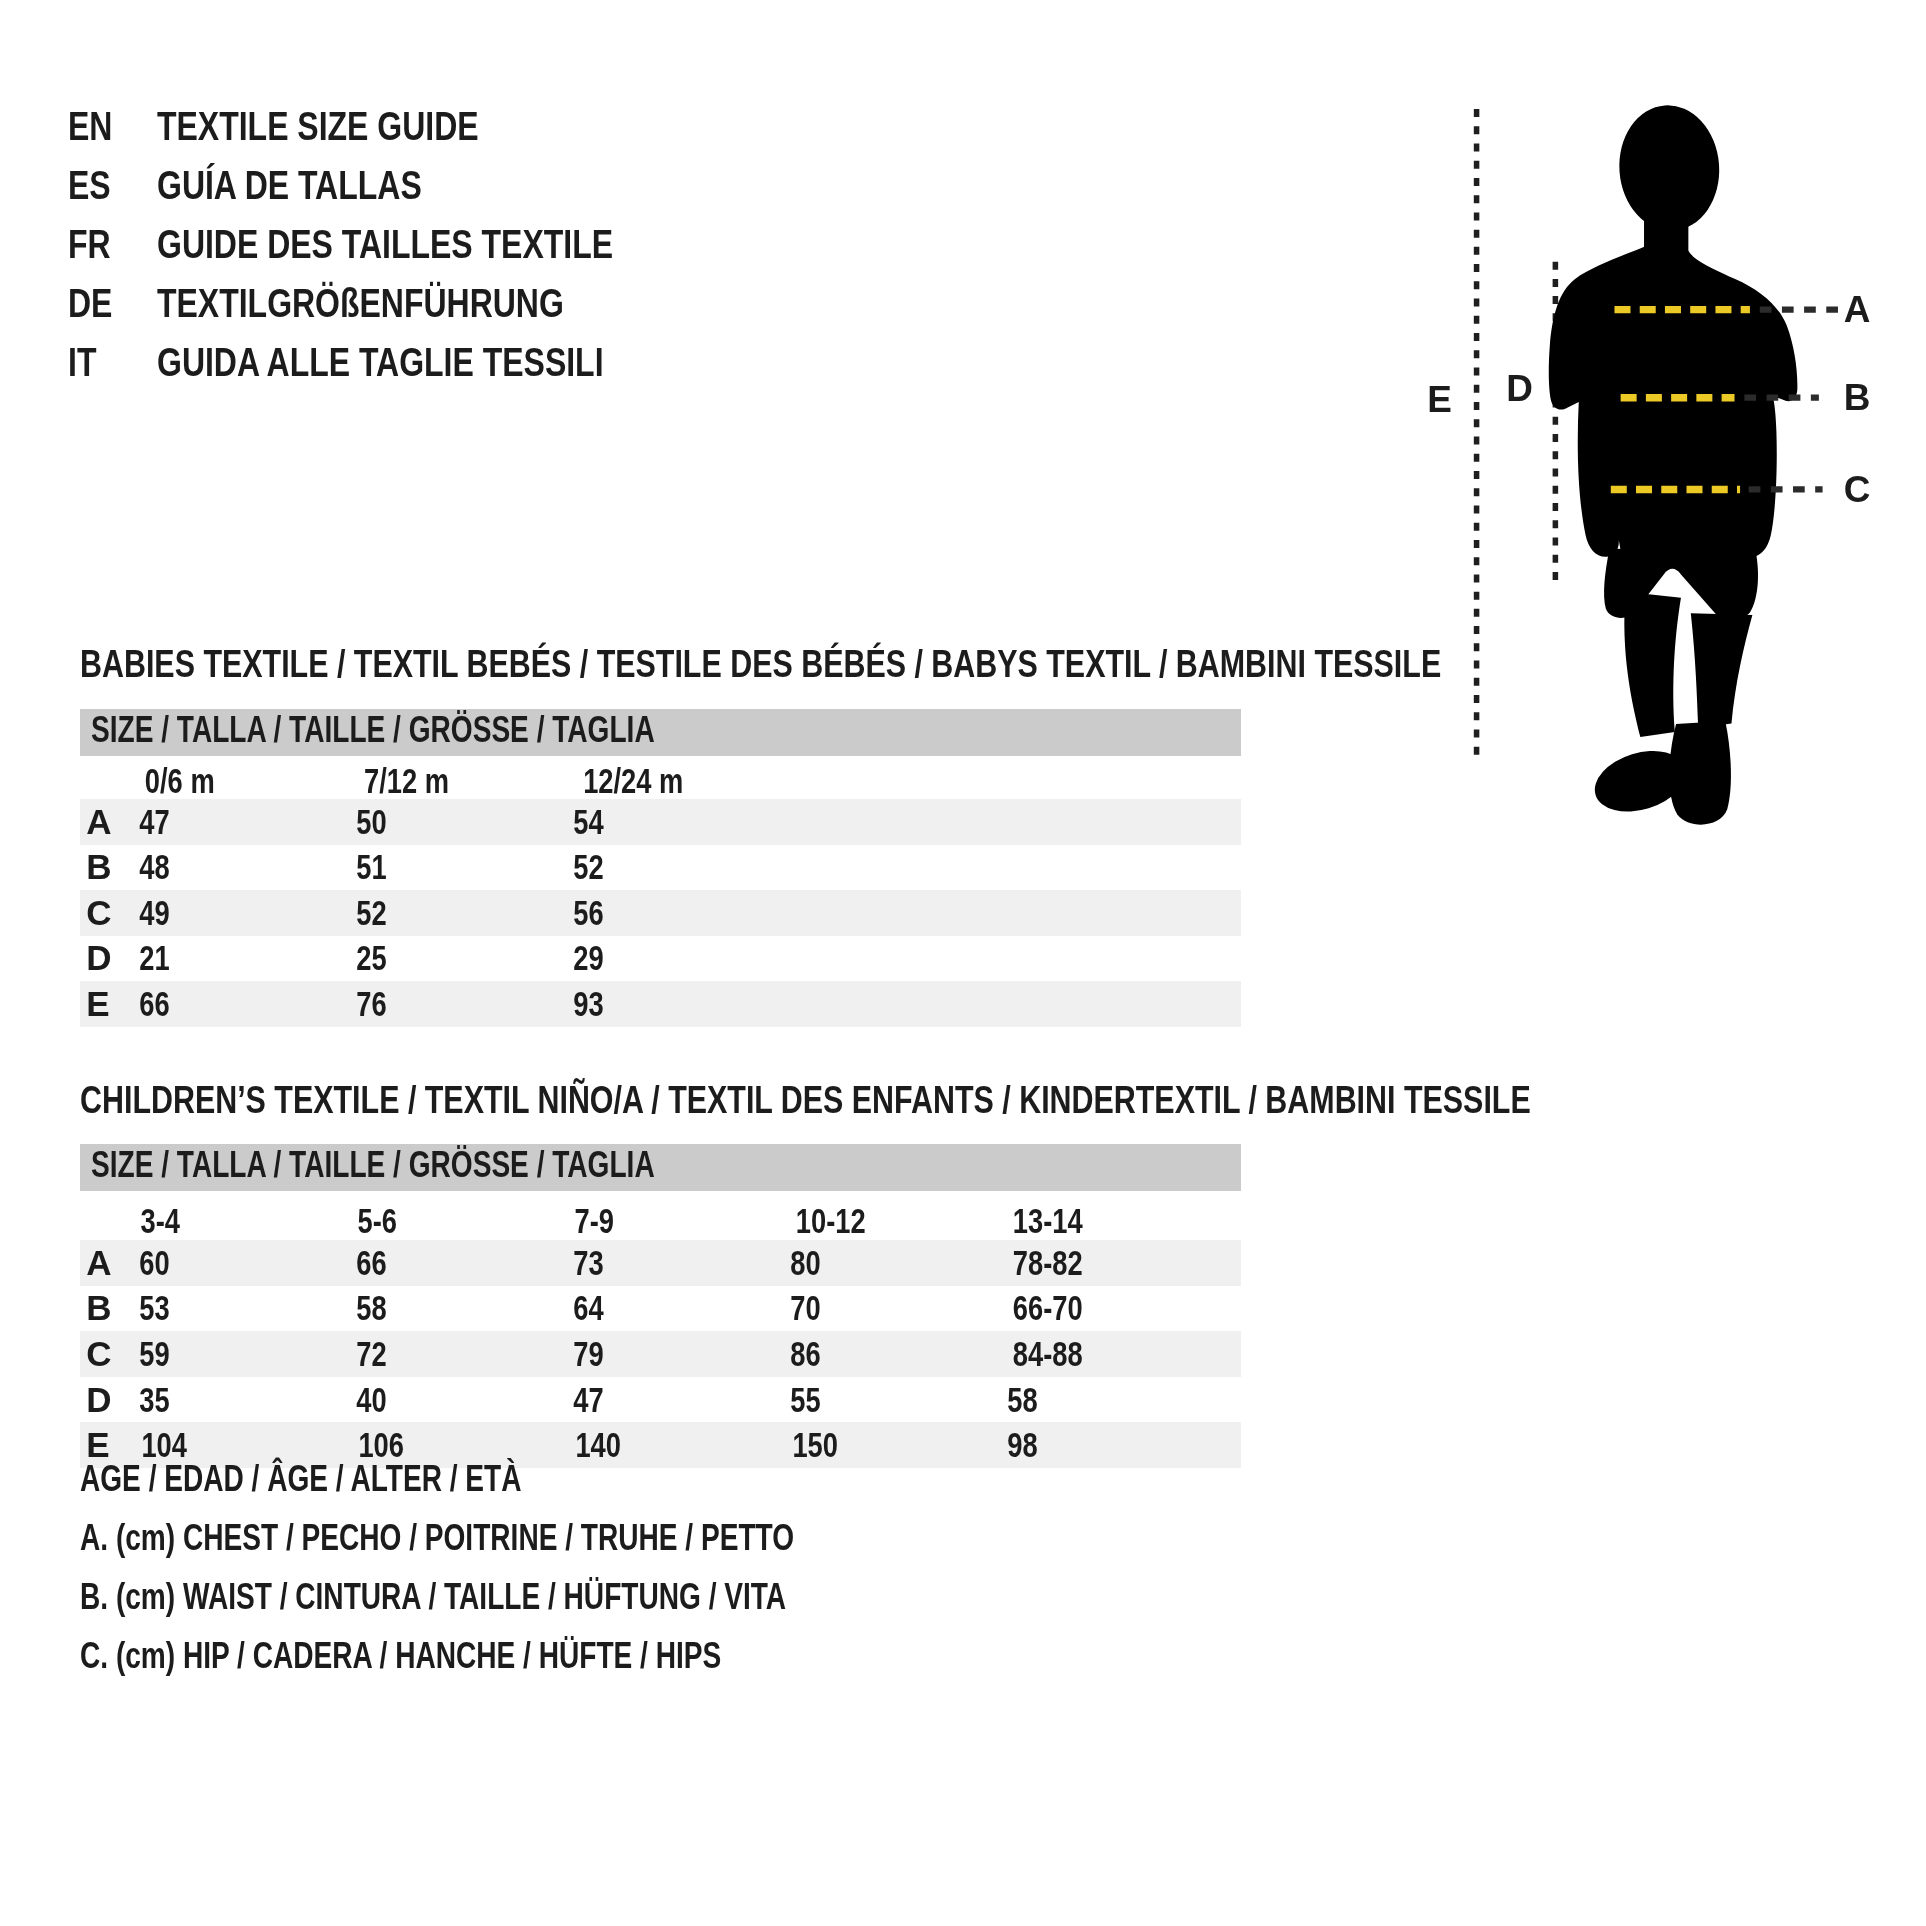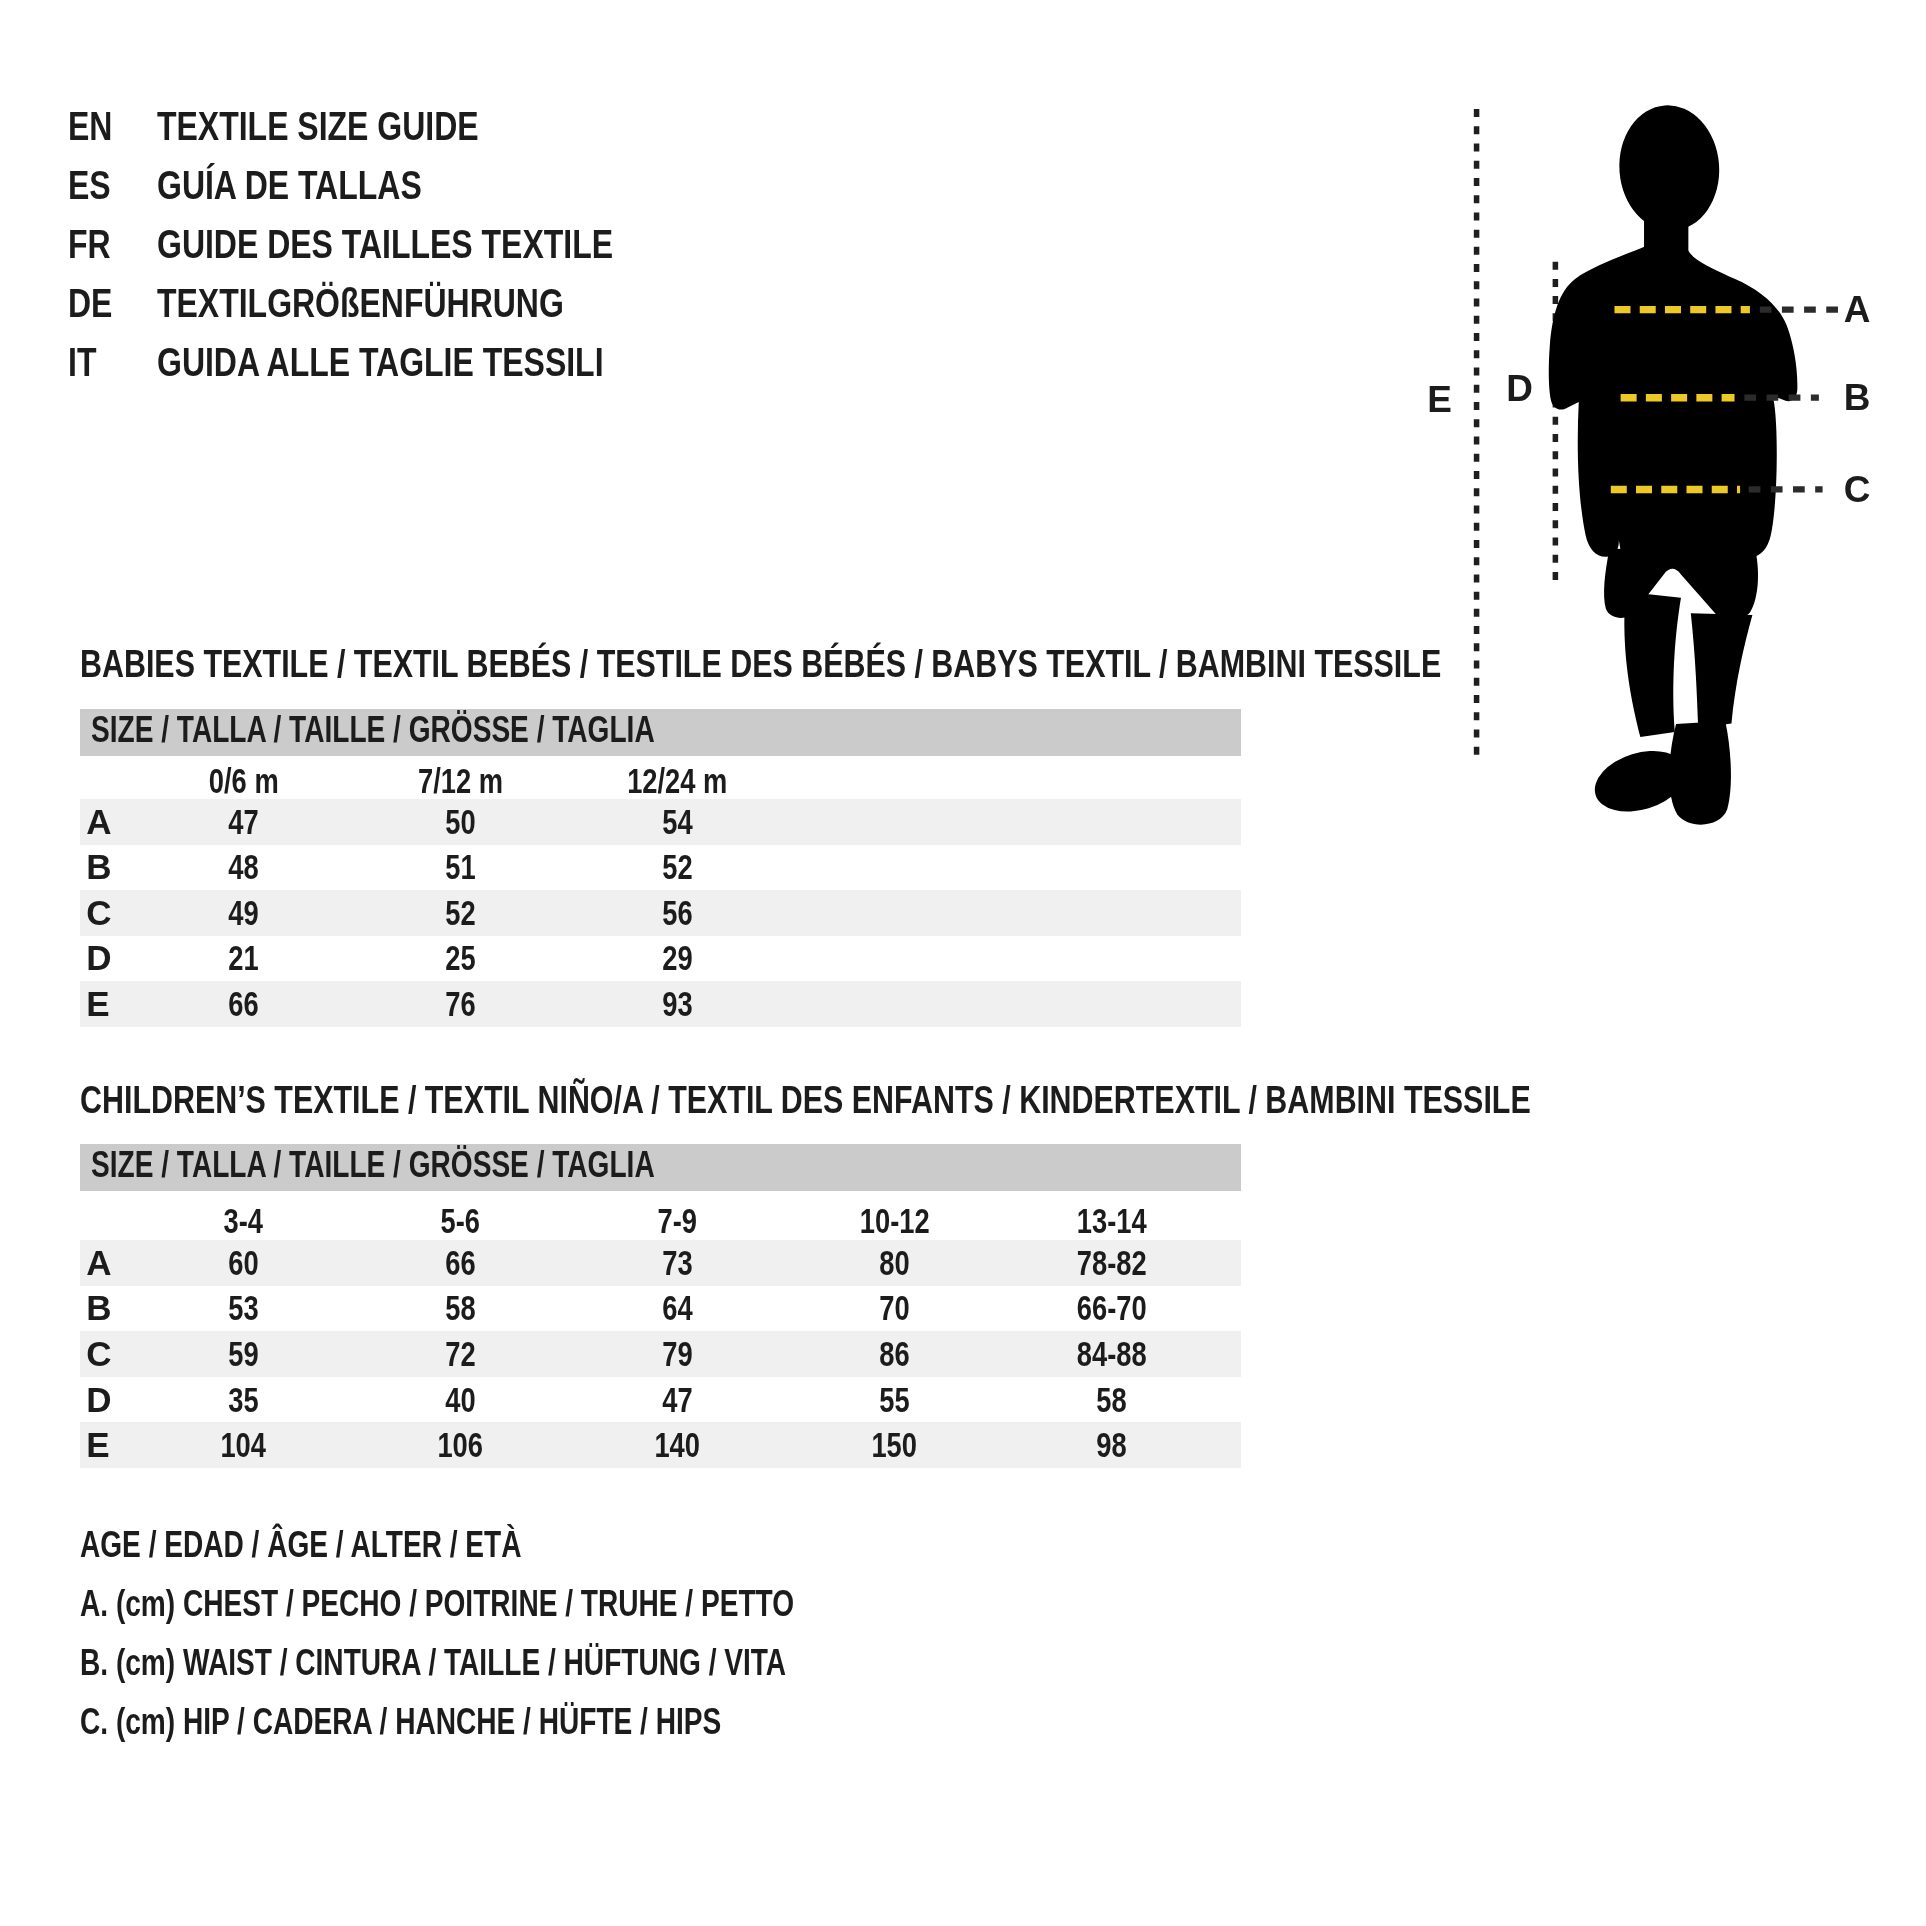--- a/index.html
+++ b/index.html
@@ -27,33 +27,33 @@
   .bar{left:80px;width:1161px;height:47px;background:#cbcbcb;display:flex;
        padding-left:11px;box-sizing:border-box;font-size:36px;font-weight:bold;}
   .bar.babies{top:709px;}
   .bar.children{top:1144px;}
 
   
   .trow{left:80px;width:1161px;height:46px;display:grid;align-items:center;
         font-size:35px;font-weight:bold;}
   .g3{grid-template-columns:55px 217px 217px 217px auto;}
   .g5{grid-template-columns:55px 217px 217px 217px 217px 217px auto;}
-  .cell{text-align:center;}
+  .cell{}
   .cell.lab{text-align:left;padding-left:6.2px;}
   .shade{background:#f0f0f0;}
 
   
   .b-head{top:758px;}
   .b-r0{top:799px;} .b-r1{top:844px;} .b-r2{top:890px;} .b-r3{top:935px;} .b-r4{top:981px;}
   
   .c-head{top:1198px;}
   .c-r0{top:1240px;} .c-r1{top:1285px;} .c-r2{top:1331px;} .c-r3{top:1377px;} .c-r4{top:1422px;}
 
   
-  .legend{left:80px;top:1515px;font-size:36px;font-weight:bold;}
+  .legend{left:80px;top:1449px;font-size:36px;font-weight:bold;}
   .legend-line{height:59px;display:flex;align-items:center;}
 
   
   .figure{left:1399px;top:74px;width:527px;height:789px;}
   .fig-letter{font-size:60px;font-weight:bold;fill:#1c1c1c;}
 </style>
 </head>
 <body>
 
 <div class="abs lang">

